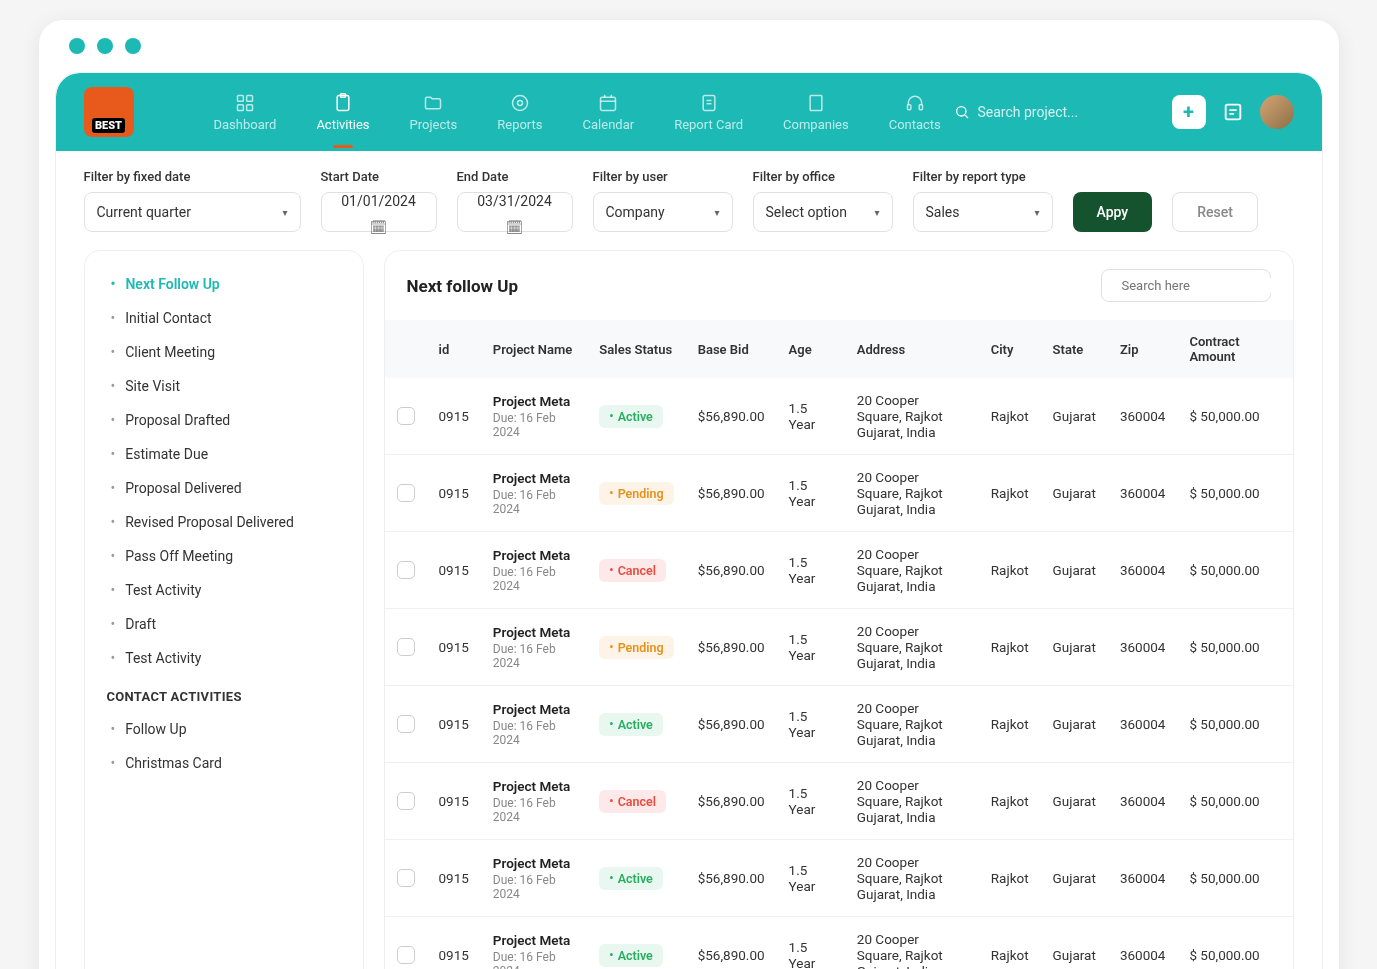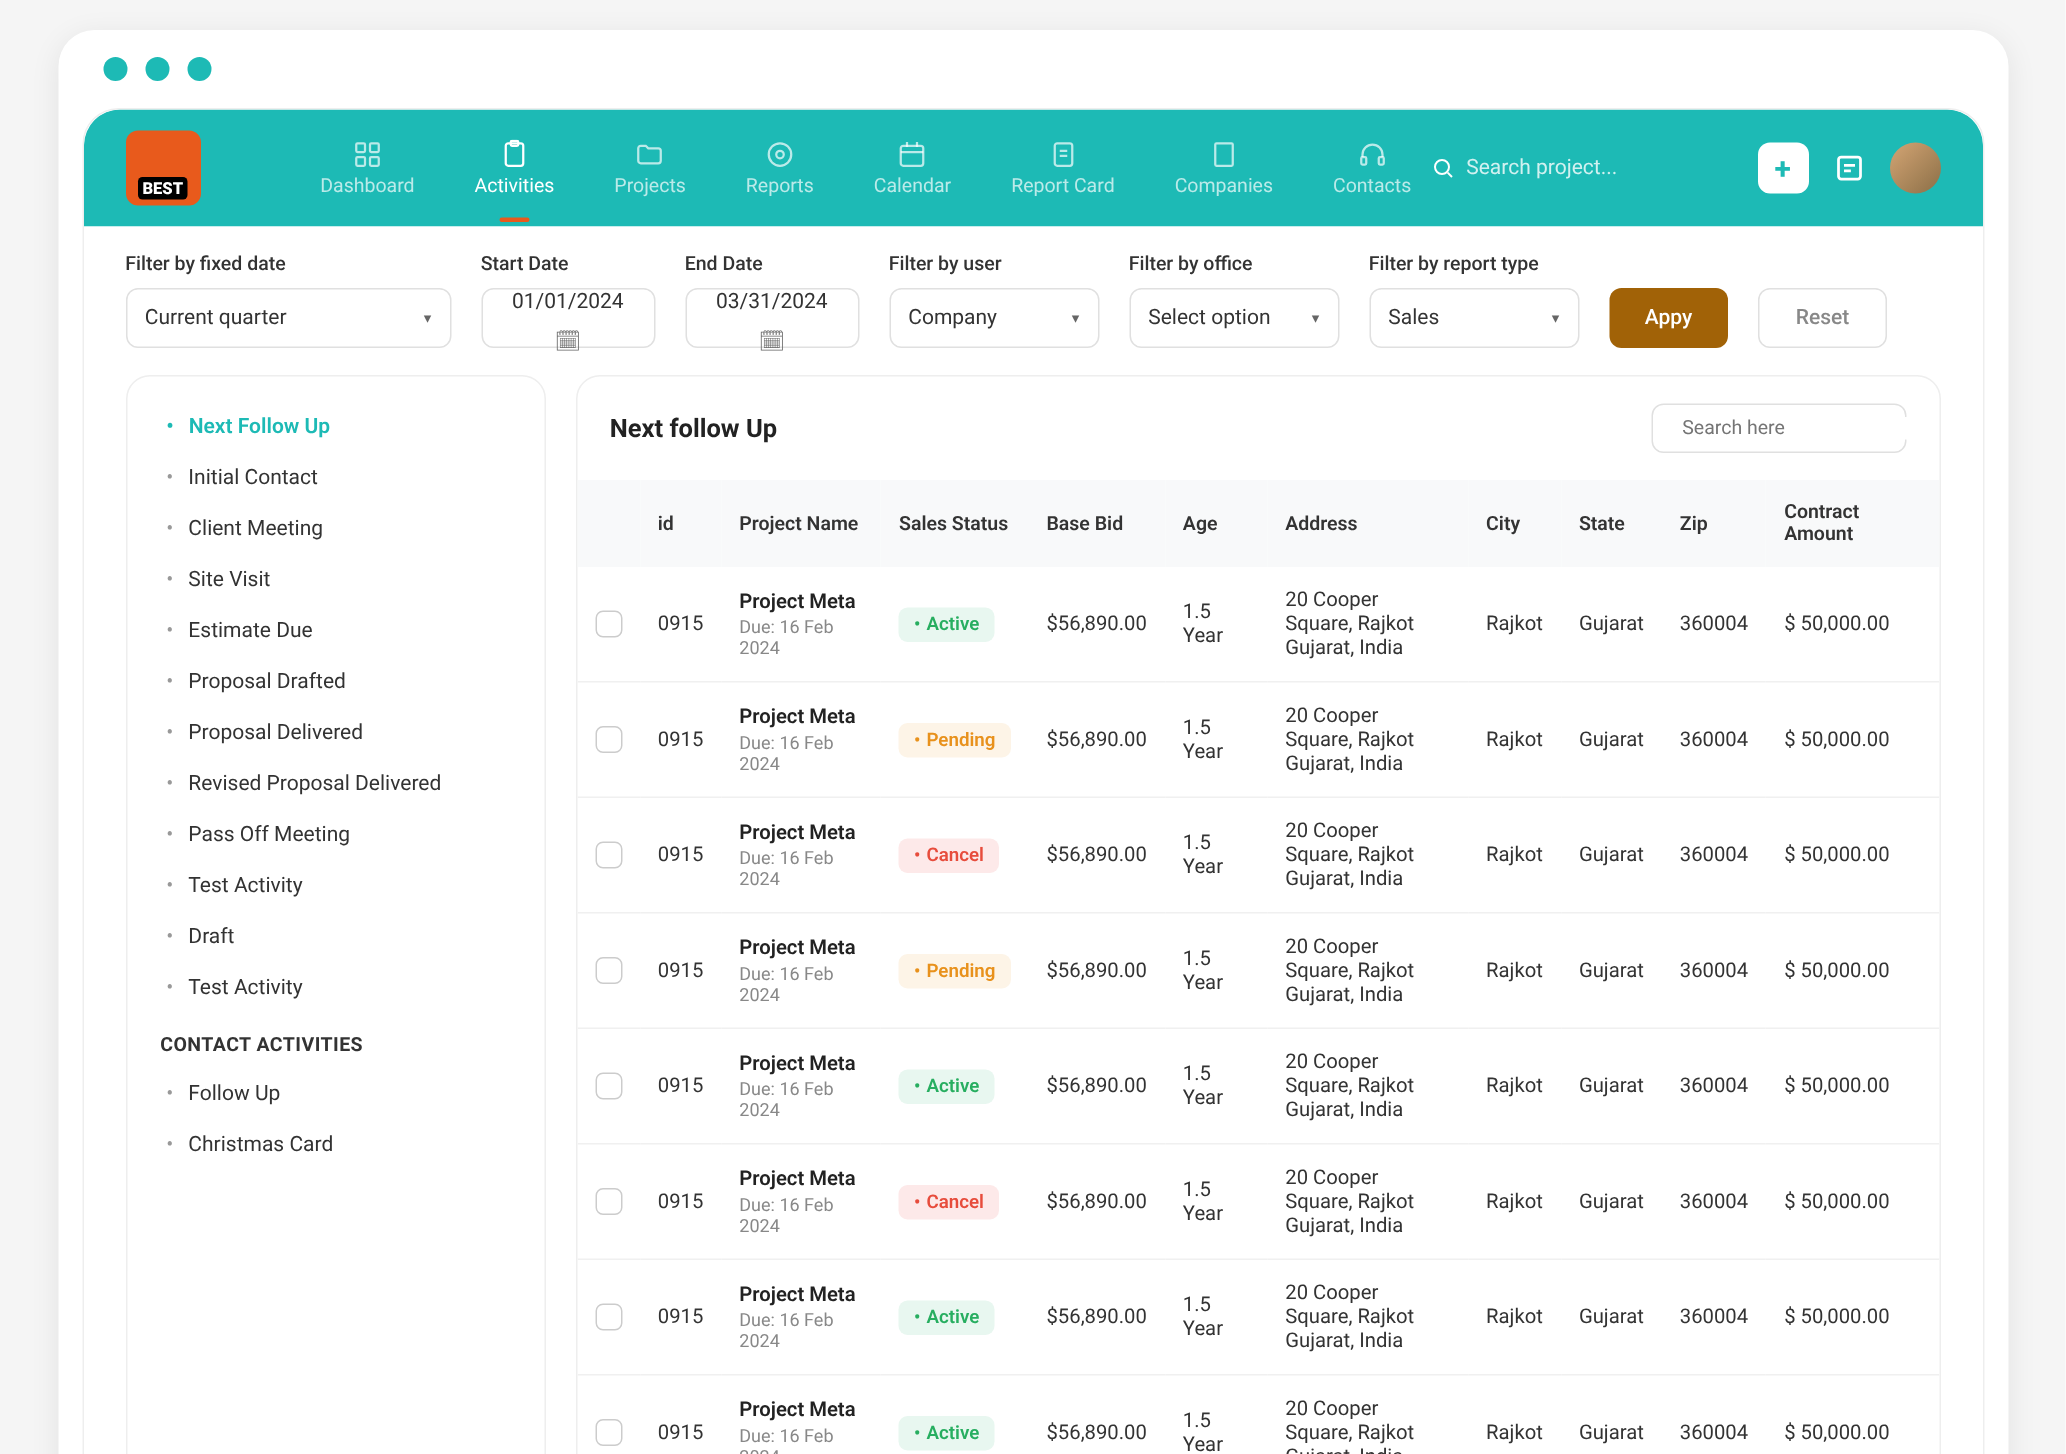--- a/index.html
+++ b/index.html
@@ -24,21 +24,21 @@
 .icon-btn { width: 22px; height: 22px; color: #fff; cursor:pointer;}
 .avatar { width: 34px; height: 34px; border-radius: 50%; background: linear-gradient(135deg,#d4a574,#8b6f47); cursor:pointer;}
 .filters { display: flex; gap: 20px; padding: 18px 28px; align-items: flex-end; background:#fff; flex-wrap: wrap;}
 .filter-group { display: flex; flex-direction: column; gap: 8px; }
 .filter-label { font-size: 13px; color: #333; font-weight: 500;}
 .filter-input { height: 40px; border: 1px solid #e0e0e0; border-radius: 8px; padding: 0 12px; display: flex; align-items: center; justify-content: space-between; gap: 10px; font-size: 14px; color: #333; background: #fff; cursor:pointer;}
 .filter-input.w-lg { width: 217px;}
 .filter-input.w-md { width: 116px; flex-direction: column;}
 .filter-input.w-sm { width: 140px;}
 .btn { height: 40px; padding: 0 24px; border-radius: 8px; border: none; font-size: 14px; font-weight: 500; cursor: pointer; }
-.btn-primary { background: #a16207; color: #fff; margin-top: 20px; }
+.btn-primary { background: #14532d; color: #fff; margin-top: 20px; }
 .btn-secondary { background: #fff; color: #888; border: 1px solid #e0e0e0; }
 .content { display: flex; gap: 20px; padding: 0 28px 28px 28px; }
 .sidebar { width: 280px; border: 1px solid #eee; border-radius: 16px; padding: 16px; }
 .seg { display: flex; background: #1DBAB5; border-radius: 10px; padding: 3px; margin-bottom: 20px;}
 .seg-item { flex: 1; text-align: center; padding: 10px; font-size: 13px; font-weight: 600; color: #fff; border-radius: 8px; cursor:pointer;}
 .seg-item.active { background: #fff; color: #333; }
 .side-list { position: relative; padding-left: 4px; max-height: 520px; overflow-y:auto; }
 .side-list::-webkit-scrollbar{width:4px;} .side-list::-webkit-scrollbar-thumb{background:#1DBAB5; border-radius:4px;}
 .side-item { display: flex; align-items: center; gap: 10px; padding: 9px 6px; font-size: 14px; color: #333; cursor:pointer;}
 .side-item::before { content: "•"; color: #999; }
@@ -229,22 +229,22 @@
     </div>
 
     <div class="content">
       <div class="sidebar">
         <div class="side-list" id="side-list">
 
         <div class="side-item active">Next Follow Up</div>
             <div class="side-item">Initial Contact</div>
             <div class="side-item">Client Meeting</div>
             <div class="side-item">Site Visit</div>
+            <div class="side-item">Proposal Drafted</div>
             <div class="side-item">Estimate Due</div>
-            <div class="side-item">Proposal Drafted</div>
             <div class="side-item">Proposal Delivered</div>
             <div class="side-item">Revised Proposal Delivered</div>
             <div class="side-item">Pass Off Meeting</div>
             <div class="side-item">Test Activity</div>
             <div class="side-item">Draft</div>
             <div class="side-item">Test Activity</div>
             <div class="side-heading">CONTACT ACTIVITIES</div>
             <div class="side-item">Follow Up</div>
             <div class="side-item">Christmas Card</div>
             <div class="side-item">Lunch Meeting</div>

